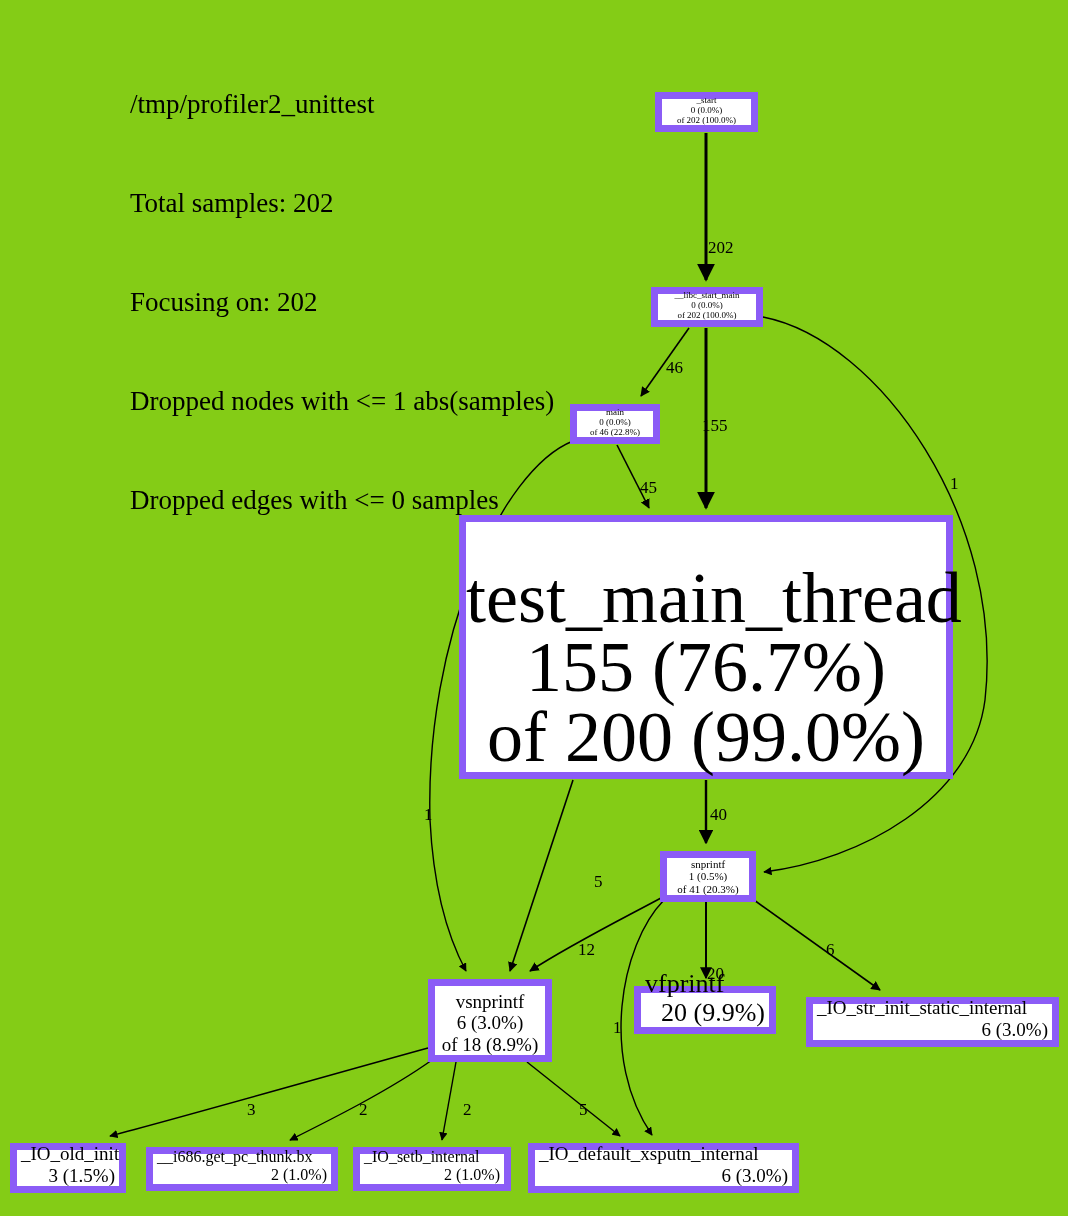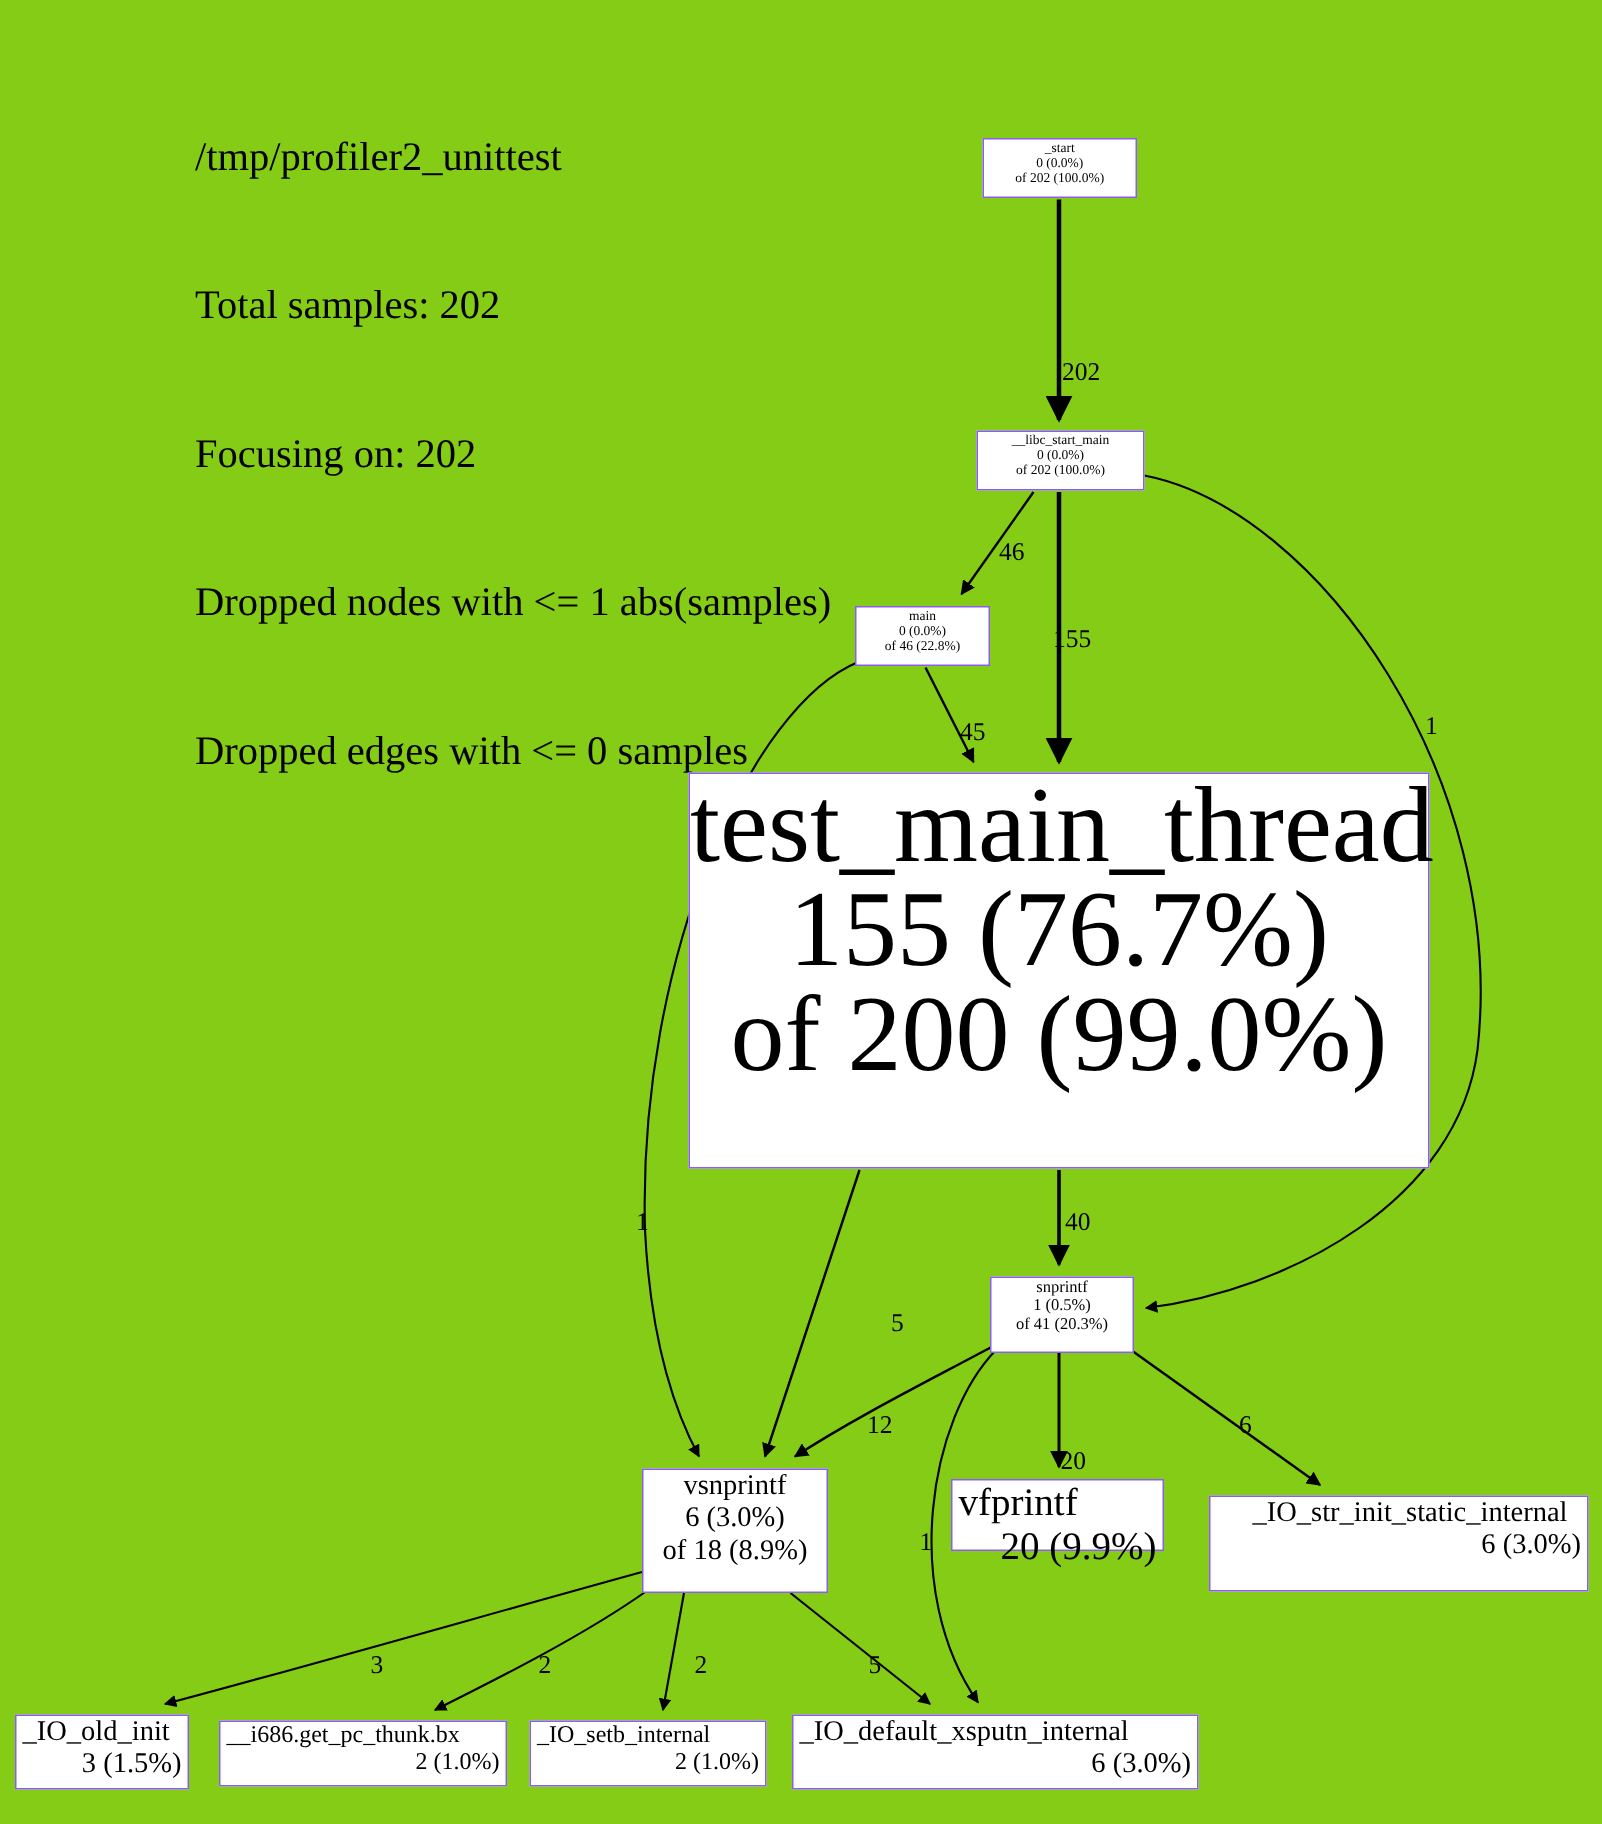--- a/index.html
+++ b/index.html
@@ -28,28 +28,28 @@
     position: absolute;
     left: 130px;
     top: 22px;
     font-size: 27px;
     line-height: 33px;
     white-space: pre;
   }
   .node {
     position: absolute;
     box-sizing: border-box;
-    border: 1px solid #8b5cf6;
+    border: 7px solid #8b5cf6;
     background: #ffffff;
     text-align: center;
     font-family: "Liberation Serif", serif;
     color: #000000;
     display: flex;
     flex-direction: column;
-    justify-content: flex-start;
+    justify-content: flex-end;
   }
   .node .ln { display: block; white-space: pre; }
   .node.right .ln { text-align: right; padding-right: 4px; }
   .node.left-first .ln.first { text-align: left; padding-left: 4px; }
   .edge-label {
     position: absolute;
     font-family: "Liberation Serif", serif;
     font-size: 17px;
     color: #000000;
     white-space: pre;
@@ -136,21 +136,21 @@
       </div>
       <div class="node" style="left: 428px; top: 979px; width: 124px; height: 83px; font-size: 19px; line-height: 21.28px;">
         <span class="ln first">vsnprintf</span>
         <span class="ln">6 (3.0%)</span>
         <span class="ln">of 18 (8.9%)</span>
       </div>
       <div class="node right left-first" style="left: 634px; top: 986px; width: 142px; height: 48px; font-size: 26px; line-height: 29.12px;">
         <span class="ln first">vfprintf</span>
         <span class="ln">20 (9.9%)</span>
       </div>
-      <div class="node right left-first" style="left: 806px; top: 997px; width: 253px; height: 64px; font-size: 19px; line-height: 21.28px; padding-left: 24px;">
+      <div class="node right left-first" style="left: 806px; top: 997px; width: 253px; height: 50px; font-size: 19px; line-height: 21.28px;">
         <span class="ln first">_IO_str_init_static_internal</span>
         <span class="ln">6 (3.0%)</span>
       </div>
       <div class="node right left-first" style="left: 10px; top: 1143px; width: 116px; height: 50px; font-size: 19px; line-height: 21.28px;">
         <span class="ln first">_IO_old_init</span>
         <span class="ln">3 (1.5%)</span>
       </div>
       <div class="node right left-first" style="left: 146px; top: 1147px; width: 192px; height: 44px; font-size: 16px; line-height: 17.92px;">
         <span class="ln first">__i686.get_pc_thunk.bx</span>
         <span class="ln">2 (1.0%)</span>

